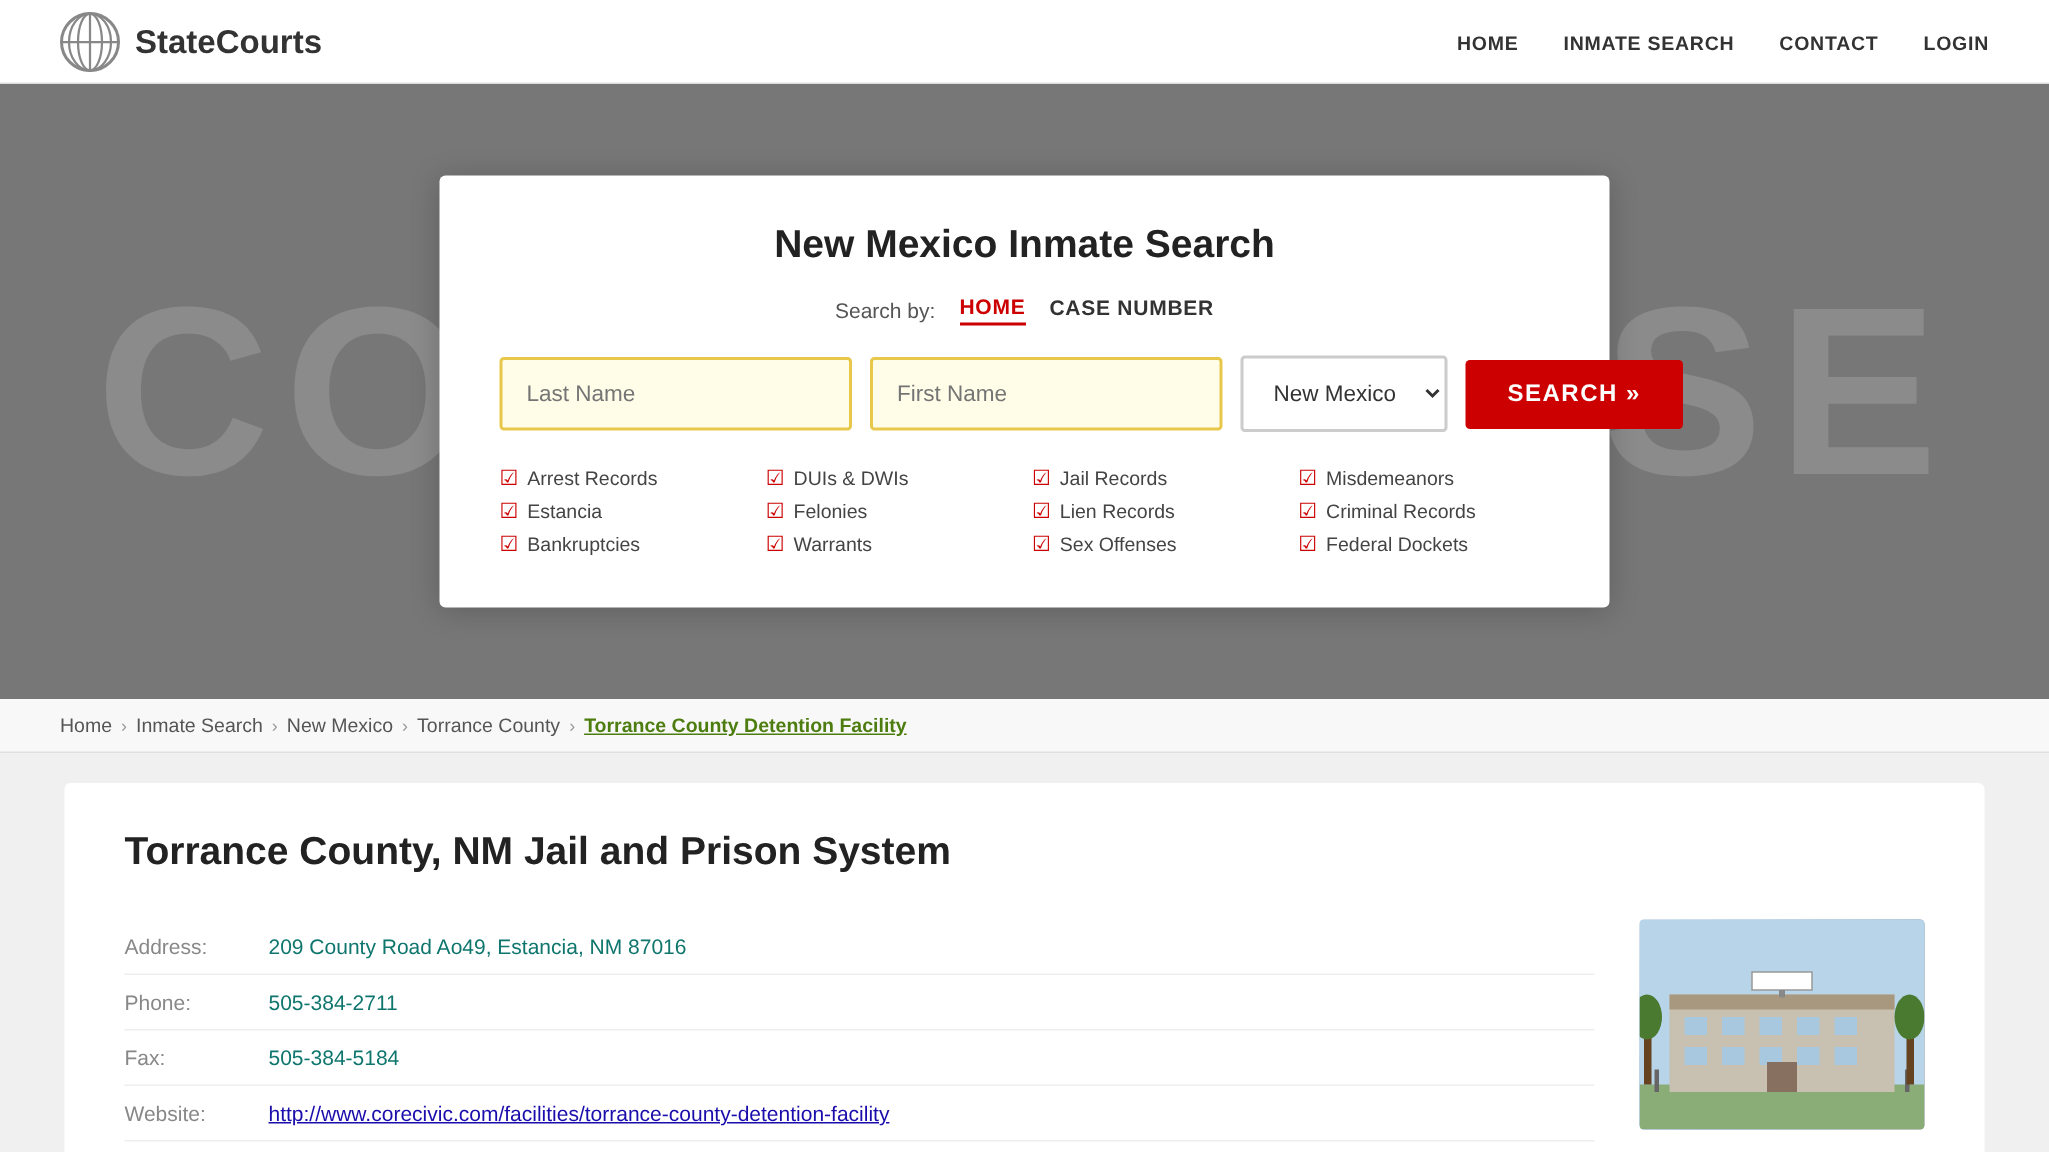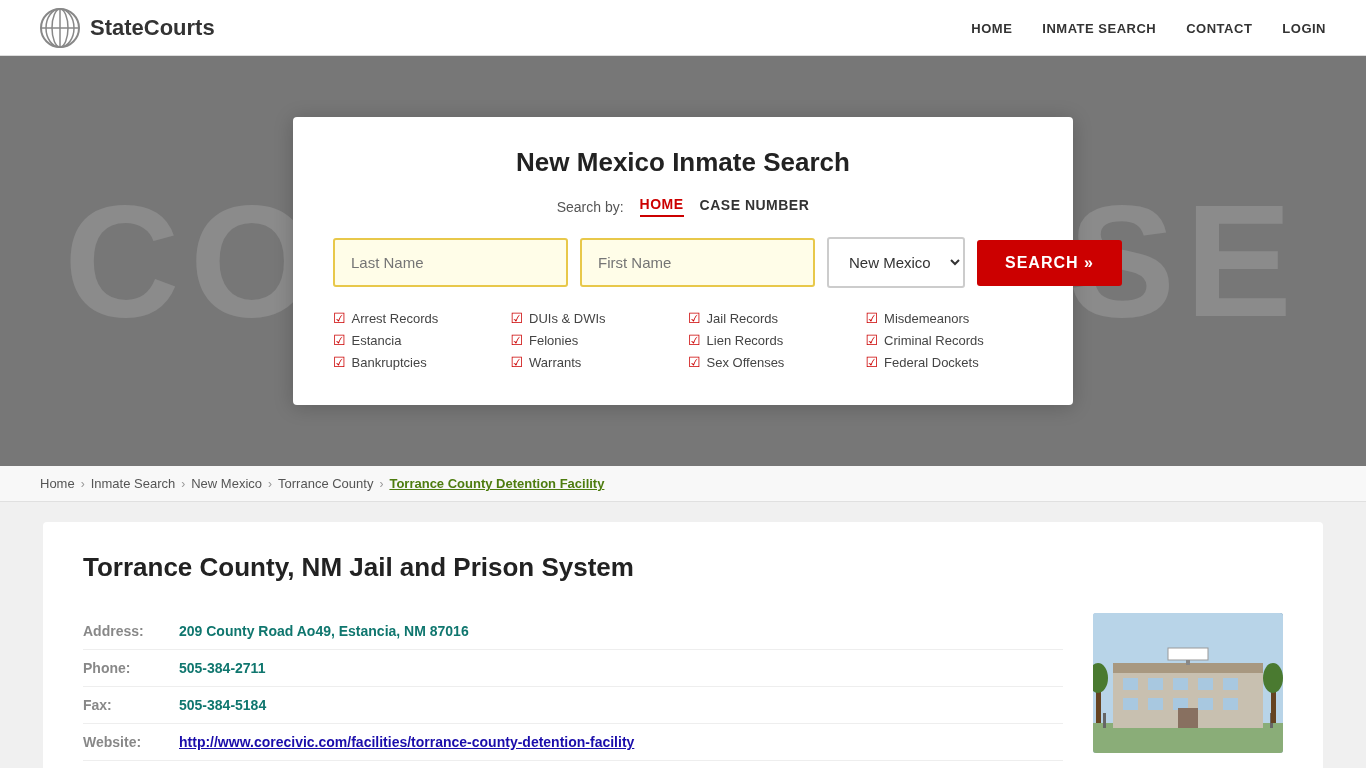--- a/index.html
+++ b/index.html
@@ -222,21 +222,20 @@
     }
     .info-table {
       flex: 1;
     }
     .info-row {
       display: flex;
       gap: 16px;
       padding: 10px 0;
       border-bottom: 1px solid #eee;
       align-items: flex-start;
-      font-weight: bold;
     }
     .info-label {
       color: #888;
       font-size: 14px;
       min-width: 80px;
       flex-shrink: 0;
     }
     .info-value {
       color: #0f766e;
       font-size: 14px;

